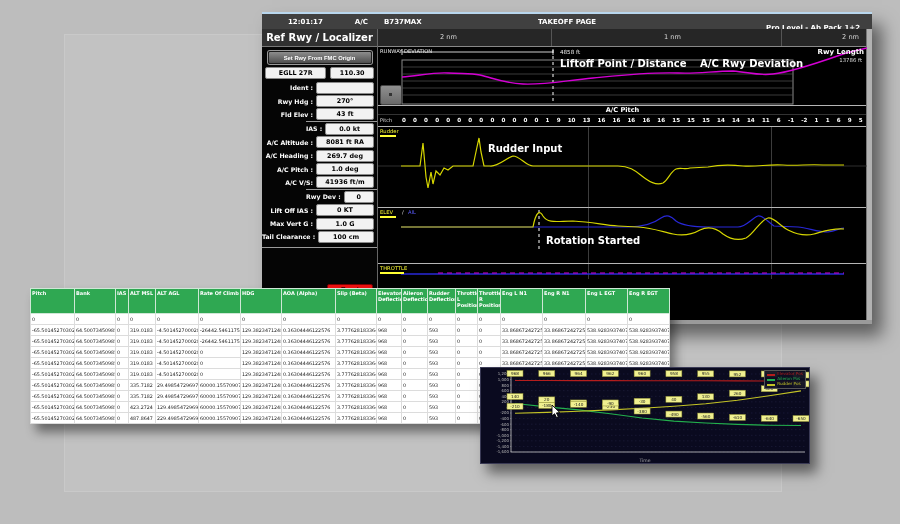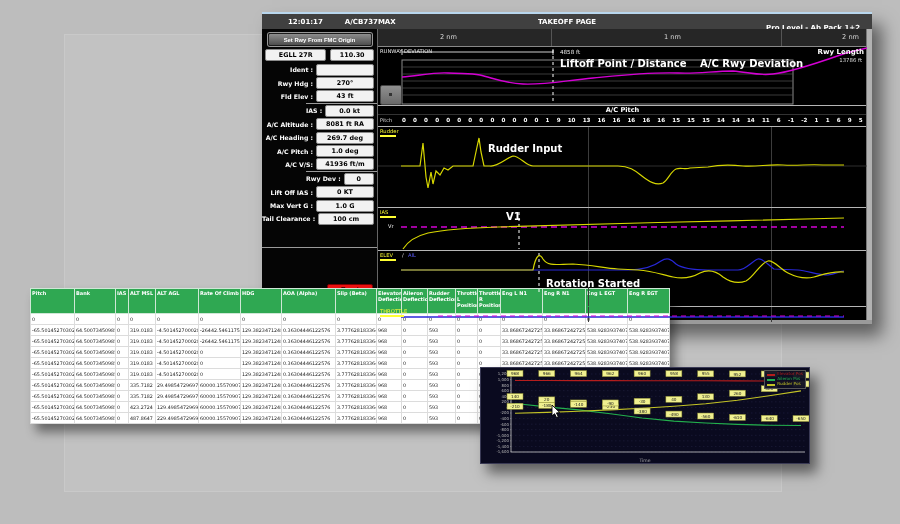--- a/index.html
+++ b/index.html
@@ -7,21 +7,21 @@
   #stage{position:relative;width:900px;height:524px;background:#bdbdbd;overflow:hidden;}
   .bgpanel{position:absolute;left:64px;top:34px;width:716px;height:456px;background:#c2c2c2;border:1px solid #c9c9c9;}
 
   
   #main-window{position:absolute;left:262px;top:12px;width:610px;height:310px;background:#000;
     box-shadow:10px 12px 16px rgba(0,0,0,.5);border-top:2px solid #aft;}
   #main-window{border-top:2px solid #b9d7ee;}
   #titlebar{position:absolute;left:0;top:0;width:100%;height:15px;background:#404040;color:#fff;
     font-size:7px;font-weight:bold;display:flex;align-items:center;}
   #titlebar .t-time{margin-left:26px;}
-  #titlebar .t-ac{margin-left:22px;display:flex;gap:0;align-items:flex-end;}
+  #titlebar .t-ac{margin-left:32px;display:flex;gap:16px;align-items:flex-end;}
   #titlebar .t-page{position:absolute;left:50%;transform:translateX(-50%);}
   #titlebar .t-profile{position:absolute;right:12px;margin-top:12px;}
 
   
   #left-panel{position:absolute;left:0;top:15px;width:115px;height:291px;background:#050505;border-right:1px solid #666;}
   #lp-header{height:17px;background:#303030;color:#fff;font-size:10px;font-weight:bold;text-align:center;
     line-height:17px;border-bottom:1px solid #777;}
   #fmc-btn{display:block;margin:4px auto 3px auto;width:104px;height:13px;
     background:linear-gradient(#8d8d8d,#4e4e4e);border:1px solid #1c1c1c;border-radius:2px;
     color:#fff;font-size:5.8px;font-weight:bold;line-height:11px;text-align:center;box-shadow:0 0 0 1px #999;}
@@ -105,20 +105,21 @@
       <span class="t-time">12:01:17</span>
       <span class="t-ac">
         <span>A/C</span>
         <span>B737MAX</span>
       </span>
       <span class="t-page">TAKEOFF PAGE</span>
       <span class="t-profile">Pro Level - Ab Pack 1+2</span>
     </div>
 
     <div id="left-panel">
+      <div id="lp-header">Ref Rwy / Localizer</div>
       <button id="fmc-btn">Set Rwy From FMC Origin</button>
       <div id="rwy-row">
         <span class="vbox rwy">EGLL 27R</span>
         <span class="vbox freq">110.30</span>
       </div>
       <div id="lp-fields">
           <div class="field-row">
             <span class="f-label">Ident :</span>
             <span class="vbox f-value"></span>
           </div>
@@ -251,32 +252,20 @@
         <span class="vgrid" style="left:210px"></span>
         <span class="vgrid" style="left:393px"></span>
         <span class="plabel ylabel"><span>Rudder</span><span class="ul"></span></span>
         <span class="anno" style="left:110px;top:16px">Rudder Input</span>
         <svg class="secsvg" width="489" height="80">
           <line x1="0" y1="39" x2="489" y2="39" stroke="#3a3a3a" stroke-width="0.8"></line>
           <path d="M23,39 L42,39 L45,16 L48,50 L50,61 L53,45 L55,57 L58,44 L62,48 L66,41 L70,43 L75,39 L95,39 L99,20 L101,11 L103,25 L106,39 L112,39 C120,40 128,31 135,29 C142,29 148,39 155,39 L240,39 C255,39 260,47 268,52 C275,57 280,58 285,56 C290,53 293,44 298,42 C303,40 307,43 312,41 L330,40 C345,37 355,38 365,39 C380,40 390,37 405,38 C420,39 430,37 445,38 L466,38" fill="none" stroke="#d6d600" stroke-width="1.2"></path>
         </svg>
       </div>
 
-      <div class="psec" id="sec-ias">
-        <span class="vgrid" style="left:210px"></span>
-        <span class="vgrid" style="left:393px"></span>
-        <span class="plabel ylabel"><span>IAS</span><span class="ul"></span></span>
-        <span class="anno" style="left:128px;top:3px">V1</span>
-        <span class="anno" style="left:10px;top:15px;font-size:5px;font-weight:normal">Vr</span>
-        <svg class="secsvg" width="489" height="42">
-          <line x1="23" y1="19" x2="466" y2="19" stroke="#d400d4" stroke-width="1.4" stroke-dasharray="6,4"></line>
-          <line x1="141" y1="4" x2="141" y2="41" stroke="#ffffff" stroke-width="1" stroke-dasharray="3,3"></line>
-          <path d="M25,41 C30,33 38,28 50,25 C65,22 90,20 120,19 C160,17.5 220,16 280,14.5 C340,13 420,11.5 466,10" fill="none" stroke="#d6d600" stroke-width="1.2"></path>
-        </svg>
-      </div>
 
       <div class="psec" id="sec-elev">
         <span class="vgrid" style="left:210px"></span>
         <span class="vgrid" style="left:393px"></span>
         <span class="plabel ylabel"><span>ELEV</span><span class="ul"></span></span>
         <span class="plabel" style="left:24px;color:#ddd">/</span>
         <span class="plabel blabel" style="left:30px"><span>AIL</span><span class="ul"></span></span>
         <span class="anno" style="left:168px;top:27px">Rotation Started</span>
         <svg class="secsvg" width="489" height="55">
           <line x1="161" y1="2" x2="161" y2="43" stroke="#ffffff" stroke-width="1" stroke-dasharray="3,3"></line>

